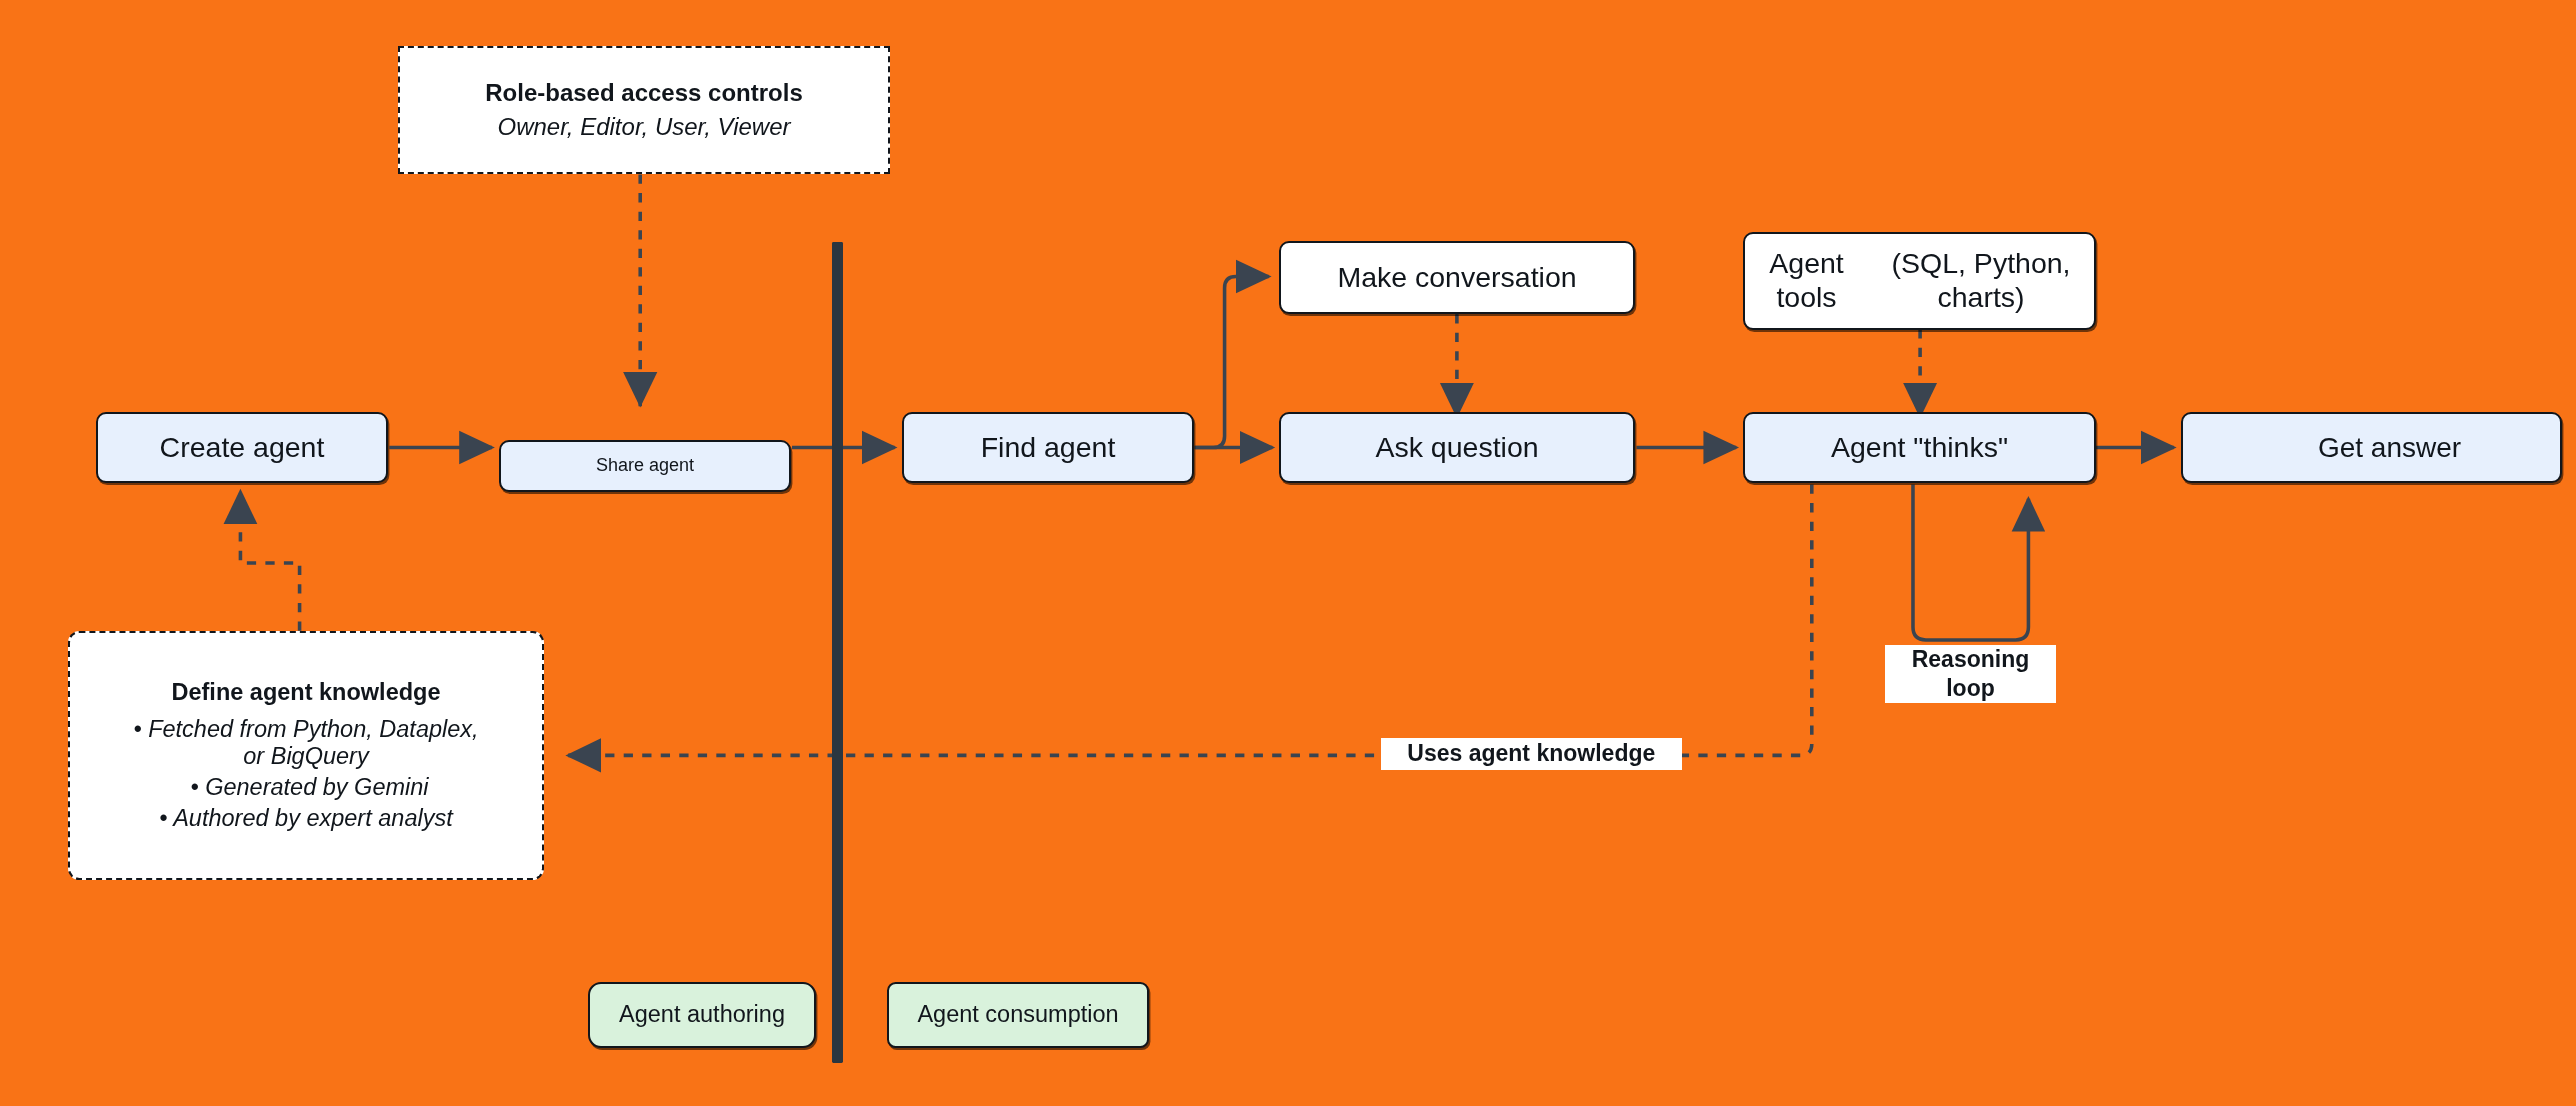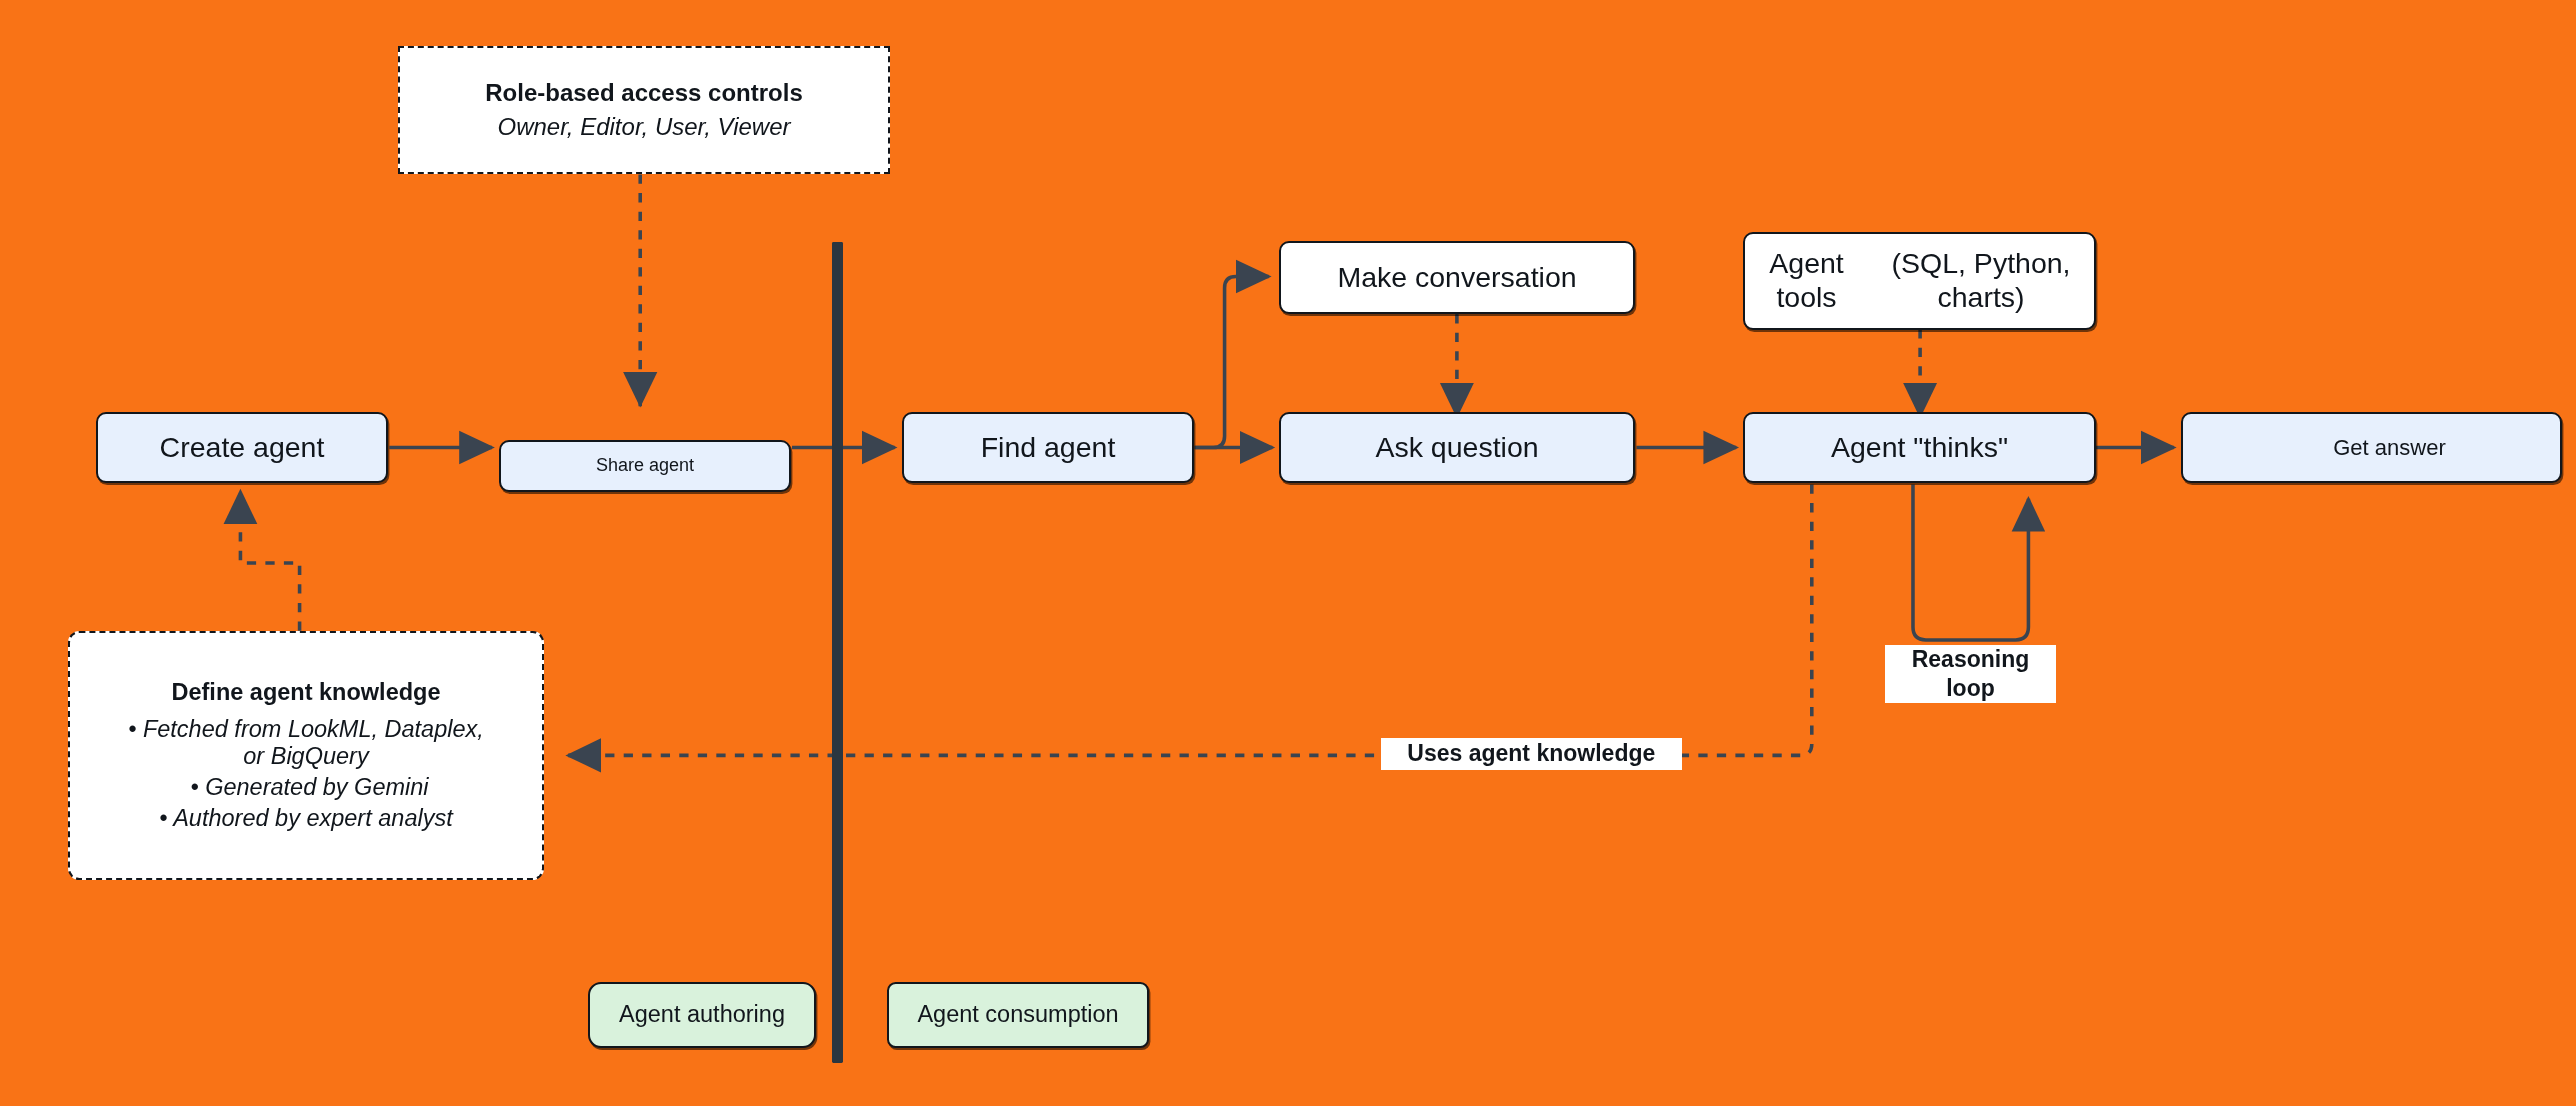--- a/index.html
+++ b/index.html
@@ -116,21 +116,21 @@
 
   <div class="divider" style="left:832px; top:242px; width:10.7px; height:821px;"></div>
 
   <div class="dashbox" style="left:398px; top:46px; width:492px; height:128px; font-size:24px;">
     <div class="t-bold">Role-based access controls</div>
     <div class="t-ital" style="margin-top:5.7px;">Owner, Editor, User, Viewer</div>
   </div>
 
   <div class="dashbox rounded" style="left:68px; top:631px; width:476px; height:249px; font-size:23.5px;">
     <div class="t-bold" style="margin-bottom:10px;">Define agent knowledge</div>
-    <div class="t-ital">• Fetched from LookML, Dataplex,</div>
+    <div class="t-ital">• Fetched from Python, Dataplex,</div>
     <div class="t-ital">or BigQuery</div>
     <div class="t-ital" style="margin-top:4.3px;margin-left:7px;">• Generated by Gemini</div>
     <div class="t-ital" style="margin-top:4.3px;">• Authored by expert analyst</div>
   </div>
 
   <div class="node blue" style="left:96px; top:412px; width:292px; height:71px; font-size:28.5px;">
     <span class="lbl">Create agent</span>
   </div>
 
   <div class="node blue" style="left:499px; top:412px; width:292px; height:52px; font-size:18px;margin-top:28px;">
@@ -151,21 +151,21 @@
 
   <div class="node white" style="left:1743px; top:232px; width:353px; height:98px; font-size:28.5px; flex-direction:row;">
     <span class="lbl">Agent tools</span>
     <span class="lbl">(SQL, Python, charts)</span>
   </div>
 
   <div class="node blue" style="left:1743px; top:412px; width:353px; height:71px; font-size:28.5px;">
     <span class="lbl">Agent "thinks"</span>
   </div>
 
-  <div class="node blue" style="left:2181px; top:412px; width:381px; height:71px; font-size:22px;padding-left:36px;">
+  <div class="node blue" style="left:2181px; top:412px; width:381px; height:71px; font-size:28px;padding-left:36px;">
     <span class="lbl">Get answer</span>
   </div>
 
   <div class="floatlabel" style="left:1885px; top:645px; width:171px; font-size:23px;">
     <div>Reasoning</div>
     <div>loop</div>
   </div>
 
   <div class="floatlabel" style="left:1381px; top:738px; width:292px; font-size:23px; padding:1.4px 4.3px;">Uses agent knowledge</div>
 

